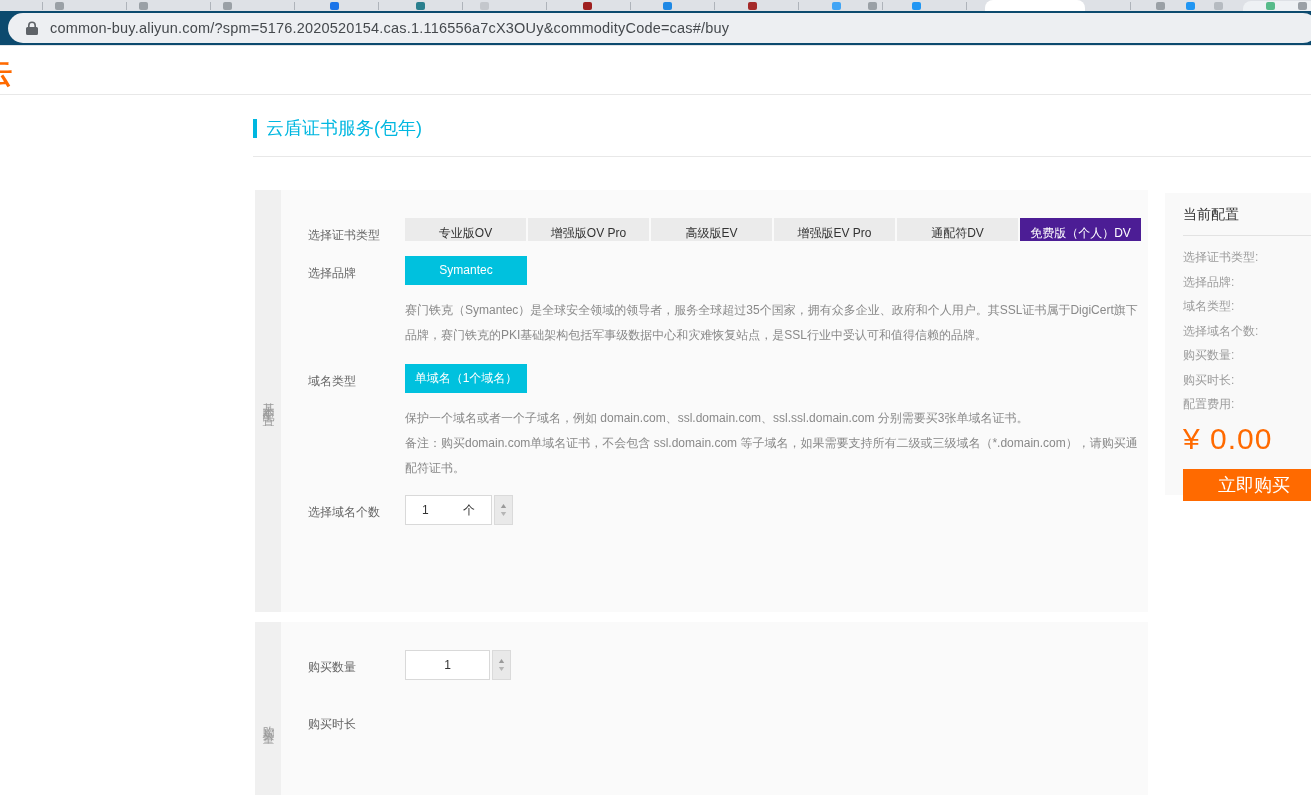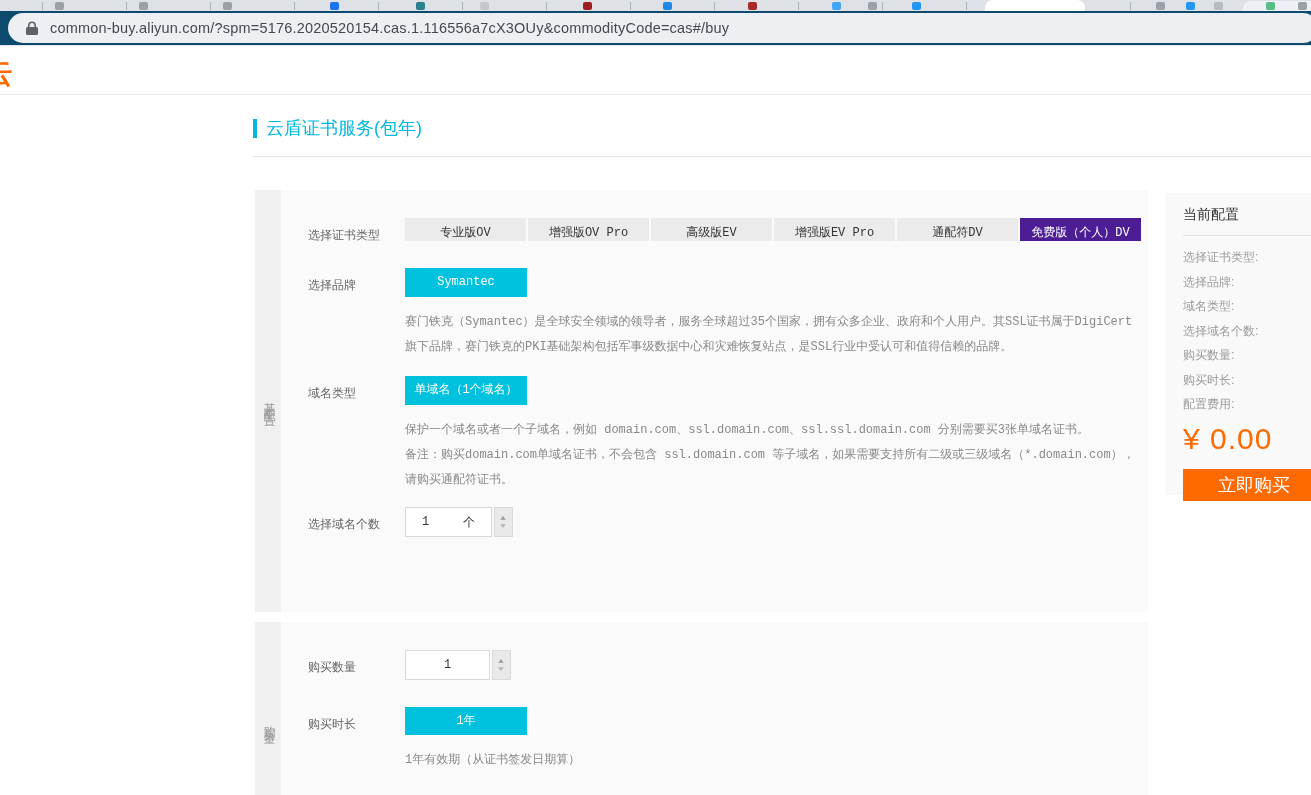--- a/index.html
+++ b/index.html
@@ -23,21 +23,21 @@
   .siteheader { position:absolute; left:0; top:46px; width:1311px; height:49px; background:#fff; border-bottom:1px solid #e8e8e8; overflow:hidden; }
   .logo-frag { position:absolute; left:-15px; top:9px; font-size:28px; font-weight:700; color:#ff6a00; }
 
   
   .page-title { position:absolute; left:253px; top:116px; display:flex; align-items:center; }
   .title-bar { width:4px; height:19px; background:#00b7e0; }
   .title-text { margin-left:9px; font-size:18px; color:#00b7e0; }
   .title-divider { position:absolute; left:253px; top:156px; width:1058px; height:1px; background:#e8e8e8; }
 
   
-  .section { position:absolute; left:255px; width:893px; display:flex; background:#fafafa; overflow:hidden;font-family:Liberation Mono, monospace; }
+  .section { position:absolute; left:255px; width:893px; display:flex; background:#fafafa; overflow:hidden; }
   .sec1 { top:190px; height:422px; }
   .sec2 { top:622px; height:200px; }
   .strip { width:26px; background:#f0f0f0; display:flex; align-items:center; justify-content:center; flex-shrink:0; }
   .vlabel { writing-mode:vertical-lr; text-orientation:upright; font-size:12px; color:#999; letter-spacing:4px; }
   .sec-body { flex:1; padding:28px 13px 0 27px; font-size:12px; color:#666; }
 
   .row { display:flex; }
   .row-label { width:97px; flex-shrink:0; padding-top:9px; color:#666; }
   .row-ctrl { flex:1; min-width:0; }
 
@@ -50,21 +50,21 @@
 
   .desc { margin-top:13px; color:#898989; line-height:25px; }
 
   .numwrap { display:inline-flex; align-items:stretch; }
   .numbox { width:87px; height:30px; background:#fff; border:1px solid #d9d9d9; display:inline-flex; align-items:center; justify-content:space-between; padding:0 16px; color:#333; }
   .numbox.wide { width:85px; justify-content:center; }
   .stepper { width:19px; height:30px; margin-left:2px; background:#e9e9e9; border:1px solid #dadada; display:inline-flex; flex-direction:column; align-items:center; justify-content:center; }
   .step-arrow { font-size:7px; line-height:8px; color:#9a9a9a; cursor:pointer; transform:scaleX(1.3); }
   .step-arrow.down { color:#b5b5b5; }
 
-  .mt12 { margin-top:24px; } .mt16 { margin-top:16px; } .mt27 { margin-top:27px; } .mt30 { margin-top:14px; }
+  .mt12 { margin-top:12px; } .mt16 { margin-top:16px; } .mt27 { margin-top:27px; } .mt30 { margin-top:14px; }
 
   
   .summary { position:absolute; left:1165px; top:193px; width:160px; height:302px; background:#f9f9f9; padding:13px 0 0 18px; }
   .sum-title { font-size:14px; color:#333; }
   .sum-divider { margin-top:11px; width:142px; height:1px; background:#e3e3e3; }
   .sum-rows { margin-top:9px; }
   .sum-row { font-size:12px; color:#9c9c9c; line-height:24.5px; }
   .sum-price { margin-top:5px; font-size:30px; color:#ff6a00; letter-spacing:1px; }
   .buy-btn { margin-top:13px; width:142px; height:32px; line-height:32px; background:#ff6a00; color:#fff; font-size:18px; text-align:center; cursor:pointer; }
 </style>
@@ -198,24 +198,20 @@
           <span class="stepper">
             <span class="step-arrow">▲</span>
             <span class="step-arrow down">▼</span>
           </span>
         </span>
       </div>
     </div>
 
     <div class="row mt27">
       <div class="row-label">购买时长</div>
-      <div class="row-ctrl">
-        <span class="btn-cyan short">1年</span>
-        <div class="desc">1年有效期（从证书签发日期算）</div>
-      </div>
     </div>
   </div>
 </div>
 
 <div class="summary">
   <div class="sum-title">当前配置</div>
   <div class="sum-divider"></div>
   <div class="sum-rows">
     <div class="sum-row">选择证书类型:</div>
     <div class="sum-row">选择品牌:</div>

